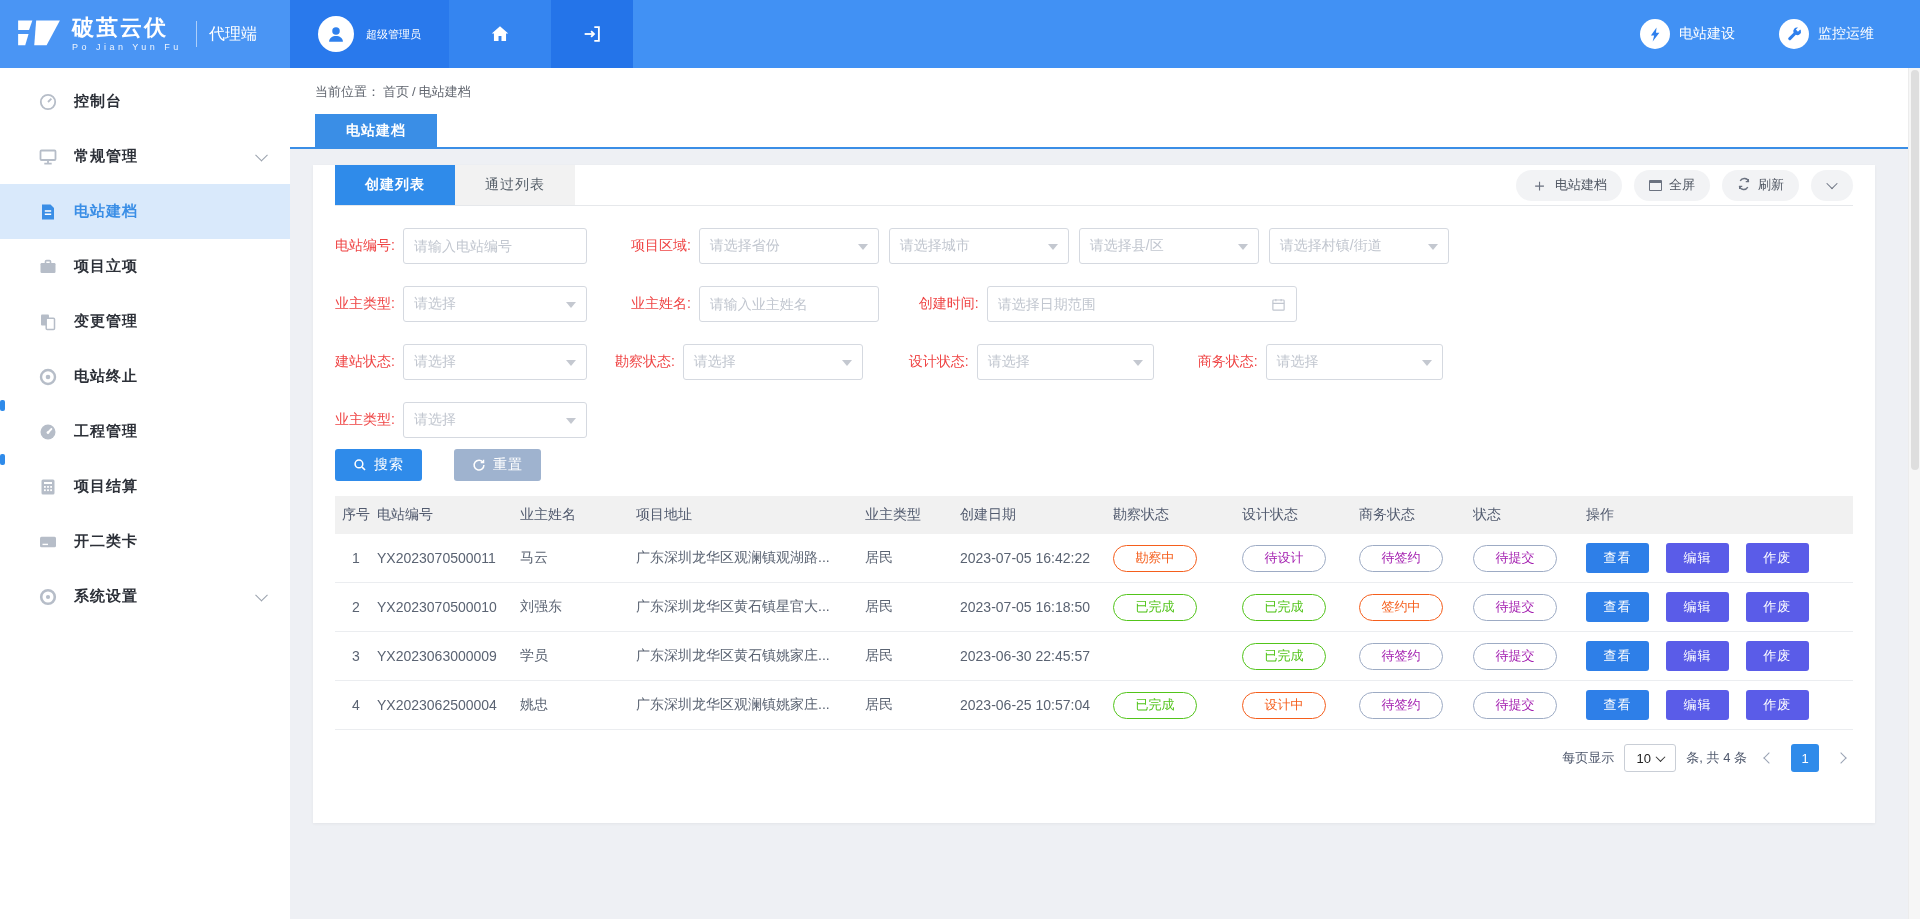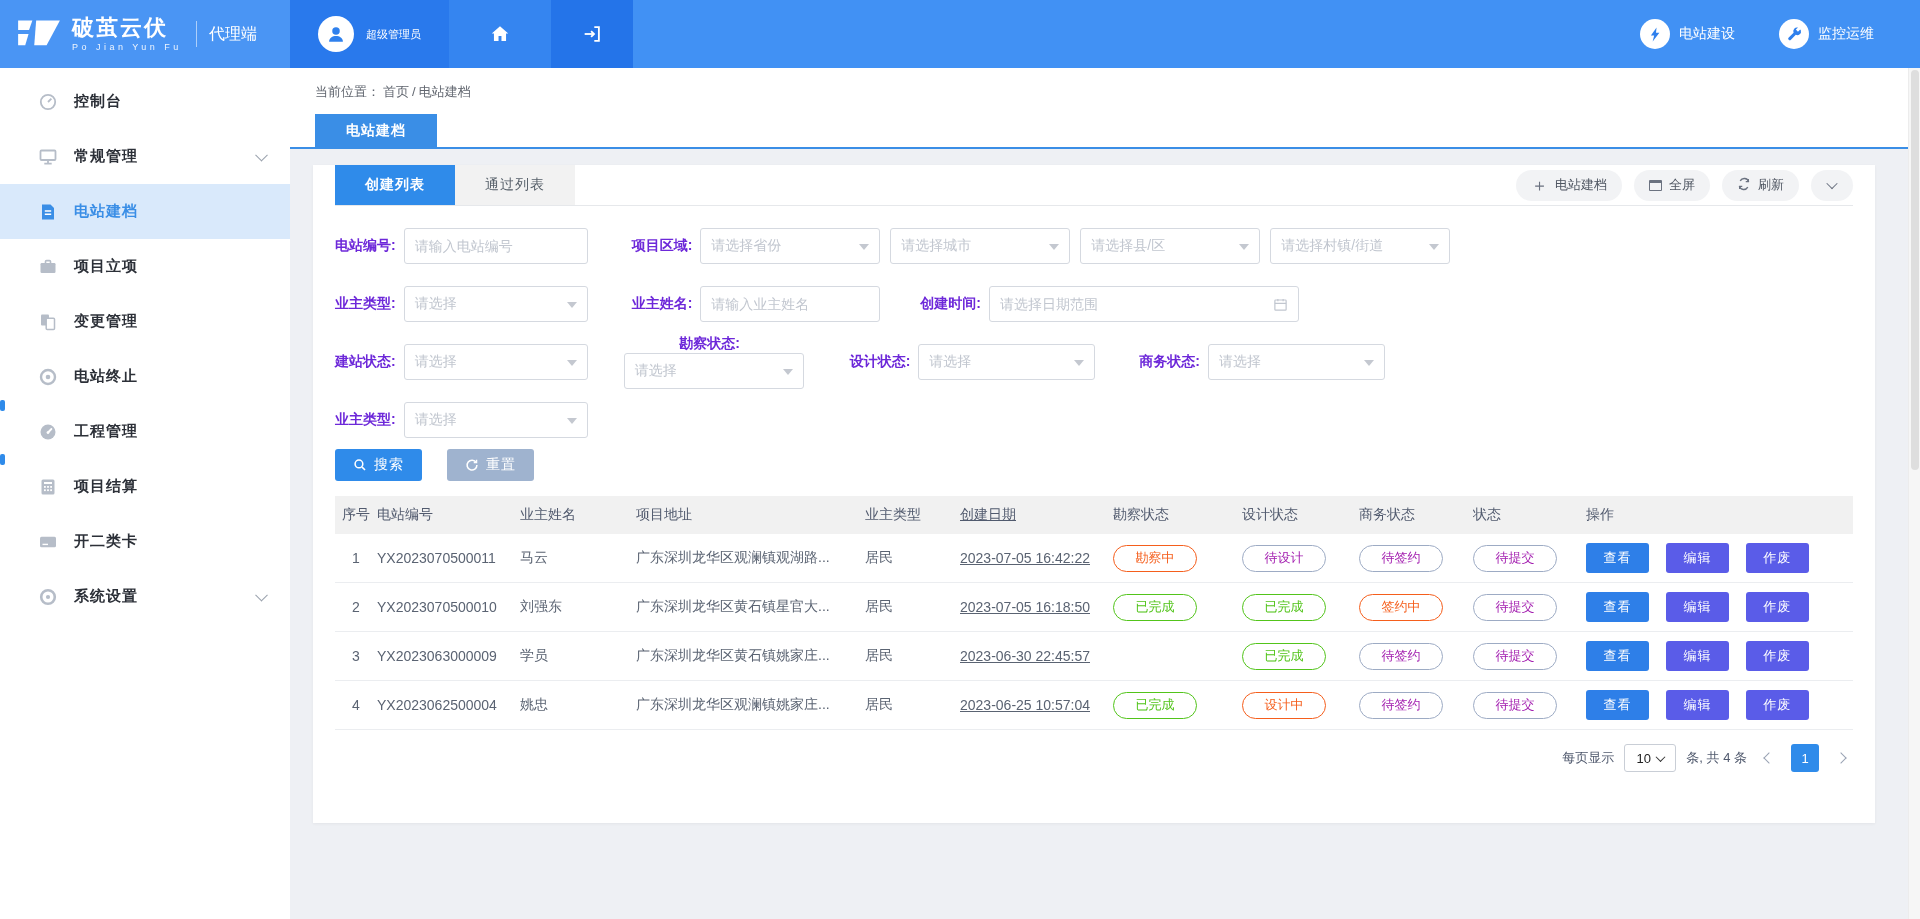--- a/index.html
+++ b/index.html
@@ -56,47 +56,47 @@
   .pill { height:31px; padding:0 15px; border-radius:16px; background:#f2f3f5; color:#4e5561; font-size:13px; display:flex; align-items:center; gap:7px; cursor:pointer; }
   .pill.circle { width:42px; padding:0; justify-content:center; }
   .ico-plus { font-size:17px; color:#6b7280; line-height:1; }
   .ico-fullscreen { width:13px; height:11px; border:1.5px solid #6b7280; border-top-width:3px; border-radius:1px; }
   .chev-down { width:8px; height:8px; border-right:1.6px solid #6b7280; border-bottom:1.6px solid #6b7280; transform:rotate(45deg) translate(-1px,-1px); }
 
   
   .filters { padding:22px 22px 0; }
   .frow { display:flex; align-items:center; height:36px; margin-bottom:22px; }
   .fgroup { display:flex; align-items:center; }
-  .flabel { font-size:14px; font-weight:bold; color:#6d28d9; margin-right:8px; white-space:nowrap; }
+  .flabel { font-size:14px; font-weight:normal; color:#ef4444; margin-right:8px; white-space:nowrap; }
   .finput, .fselect, .fdate { height:36px; border:1px solid #d5d9e0; border-radius:3px; background:#fff; font-size:14px; display:flex; align-items:center; padding:0 10px; position:relative; color:#c1c6cf; }
   input.finput { color:#333; width:184px; }
   input.finput::placeholder { color:#c1c6cf; }
   .fselect { width:180px; padding-right:26px; cursor:pointer; }
   .fselect .caret { position:absolute; right:10px; top:50%; transform:translateY(-35%); width:0; height:0; border-left:5px solid transparent; border-right:5px solid transparent; border-top:6px solid #c4c8d0; }
   .fdate { width:310px; }
   .fdate input { border:none; outline:none; flex:1; font-size:14px; color:#333; }
   .fdate input::placeholder { color:#c1c6cf; }
   .region-gap { margin-left:10px; }
 
-  .btnrow { padding:11px 22px 0; display:flex; gap:25px; }
+  .btnrow { padding:11px 22px 0; display:flex; gap:32px; }
   .btn { height:32px; border:none; border-radius:3px; color:#fff; font-size:14px; display:flex; align-items:center; justify-content:center; gap:7px; cursor:pointer; padding:0 18px; letter-spacing:1px; }
   .btn-search { background:#2f8bea; }
   .btn-reset { background:#9fb3cf; }
 
   
   .table { margin:15px 22px 0; font-size:14px; }
   .thead { display:flex; align-items:center; height:38px; background:#f1f1f1; color:#515a6e; }
   .trow { display:flex; align-items:center; height:49px; border-bottom:1px solid #ebedf0; color:#5a6372; }
   .col { padding-right:8px; overflow:hidden; white-space:nowrap; flex:none; }
   .c-sn{ width:42px; text-align:center; padding:0; }
   .c-code{ width:143px; }
   .c-owner{ width:116px; }
   .c-addr{ width:229px; text-overflow:ellipsis; }
   .c-type{ width:95px; }
-  .c-date{ width:153px;text-decoration:underline; }
+  .c-date{ width:153px; }
   .c-survey{ width:129px; }
   .c-design{ width:117px; }
   .c-biz{ width:114px; }
   .c-status{ width:113px; }
   .c-op{ flex:1; }
 
   .badge { display:inline-flex; align-items:center; justify-content:center; min-width:84px; height:27px; padding:0 14px; border-radius:14px; border:1px solid; font-size:13px; background:#fff; }
   .b-orange { color:#f55e1c; border-color:#f55e1c; }
   .b-green  { color:#52c41a; border-color:#52c41a; }
   .b-slate  { color:#a21caf; border-color:#9dabc4; }
@@ -395,21 +395,21 @@
       </div>
 
       <div class="frow">
         <div class="fgroup">
           <span class="flabel">建站状态:</span>
           <div class="fselect" style="width:184px;">
             <span>请选择</span>
               <span class="caret"></span>
           </div>
         </div>
-        <div class="fgroup" style="margin-left:36px;flex-direction:column;">
+        <div class="fgroup" style="margin-left:28px;">
           <span class="flabel">勘察状态:</span>
           <div class="fselect">
             <span>请选择</span>
               <span class="caret"></span>
           </div>
         </div>
         <div class="fgroup" style="margin-left:46px;">
           <span class="flabel">设计状态:</span>
           <div class="fselect" style="width:177px;">
             <span>请选择</span>

